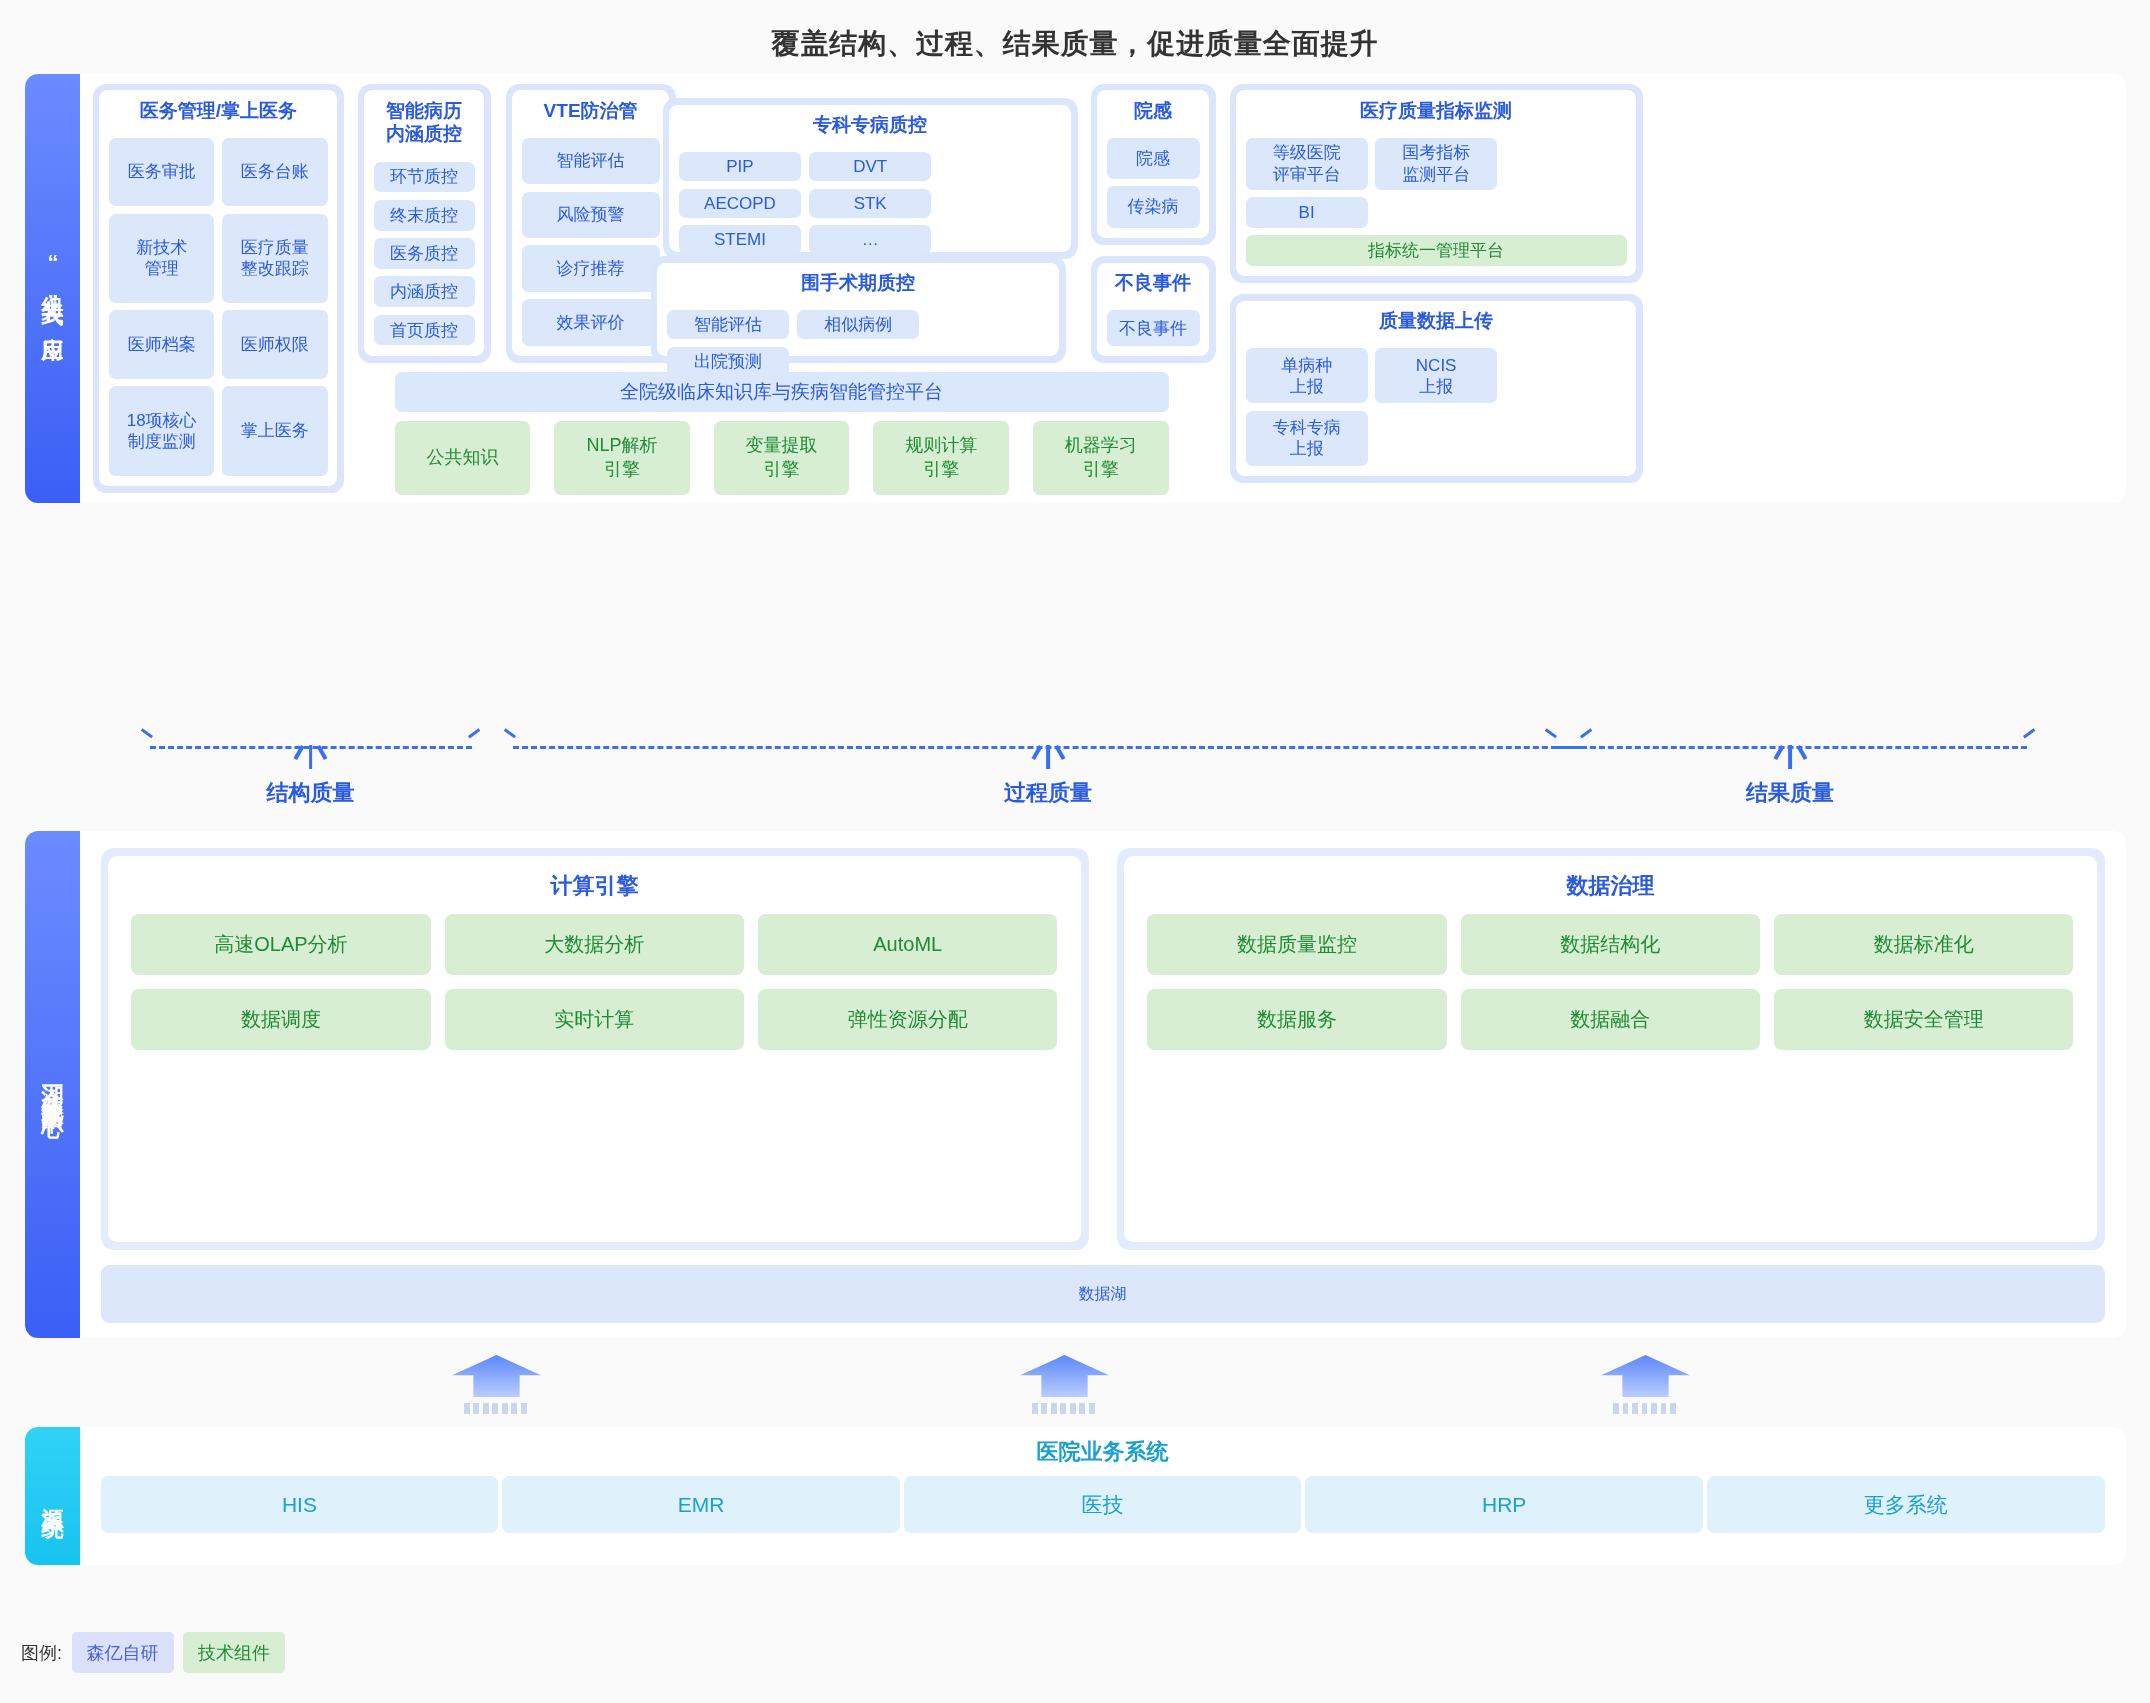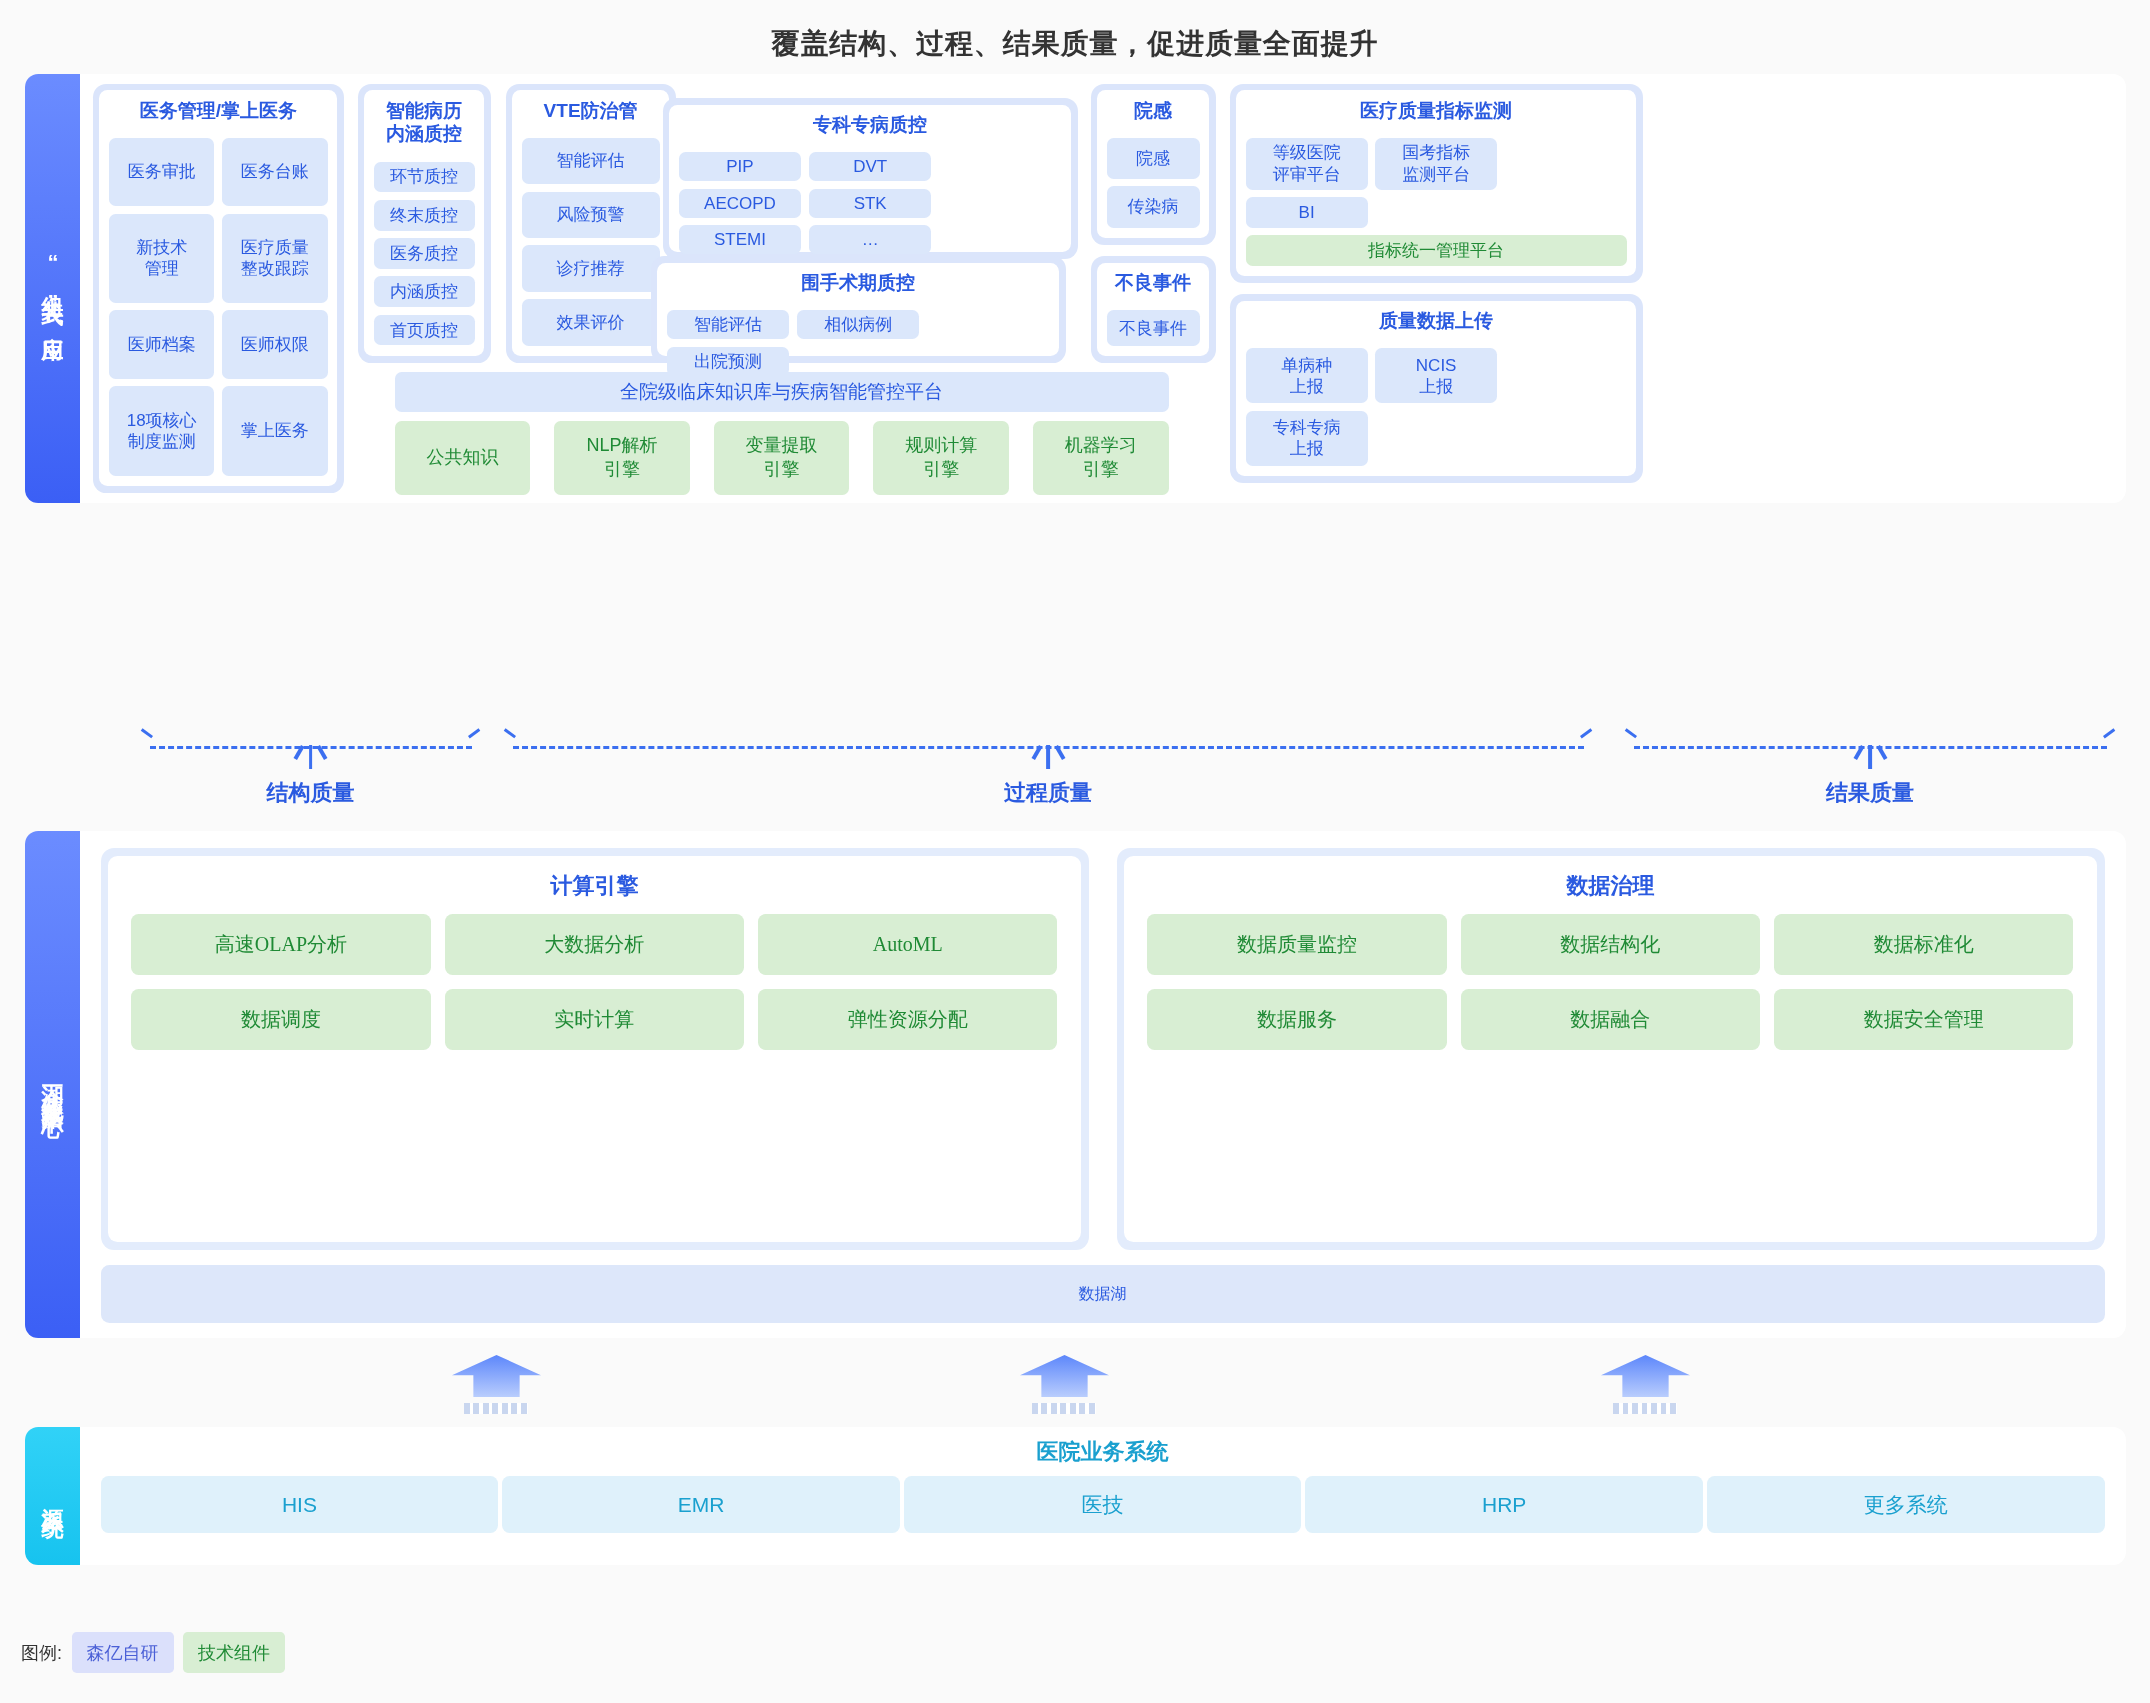--- a/index.html
+++ b/index.html
@@ -126,21 +126,21 @@
   .dc-body { flex: 1 1 auto; padding: 17px 21px 15px; display: flex; flex-direction: column; gap: 15px; }
   .dc-row { display: flex; gap: 28px; flex: 1 1 auto; }
   .dc-panel {
     flex: 1 1 0; background: #e3ecfc; border-radius: 13.2px; padding: 7.6px;
   }
   .dc-panel-inner {
     width: 100%; height: 100%; background: #ffffff; border-radius: 9.5px;
     padding: 15px 23px 19px; display: flex; flex-direction: column; align-items: center;
   }
   .dc-title { font-size: 22px; font-weight: bold; color: #2a5ae0; margin-bottom: 13.2px; }
-  .dc-grid { display: flex; flex-wrap: wrap; gap: 14px; width: 100%; font-family: Liberation Serif, serif; }
+  .dc-grid { display: flex; flex-wrap: wrap; gap: 14px; width: 100%; }
   .dc-chip {
     flex: 0 0 calc(33.333% - 9.5px);
     height: 61px; background: #d8eed3; border-radius: 7.6px; color: #1f8a35;
     font-size: 20px; display: flex; align-items: center; justify-content: center;
   }
   .lake-bar {
     height: 58px; background: #dde7fa; border-radius: 8.5px;
     color: #2a5ae0; font-size: 16px;
     display: flex; align-items: center; justify-content: center;
   }
@@ -347,21 +347,21 @@
       <span class="tipL"></span>
       <span class="dash"></span>
       <span class="tipR"></span>
       <span class="vL"></span>
       <span class="vR"></span>
       <span class="stem"></span>
     </div>
     <div class="q-label">过程质量</div>
   </div>
 
-  <div class="bracket-wrap" style="left:1624px; top:736px; width:492px;font-family:Liberation Serif, serif;">
+  <div class="bracket-wrap" style="left:1544px; top:736px; width:492px;font-family:Liberation Serif, serif;">
     <div class="bracket">
       <span class="tipL"></span>
       <span class="dash"></span>
       <span class="tipR"></span>
       <span class="vL"></span>
       <span class="vR"></span>
       <span class="stem"></span>
     </div>
     <div class="q-label">结果质量</div>
   </div>

